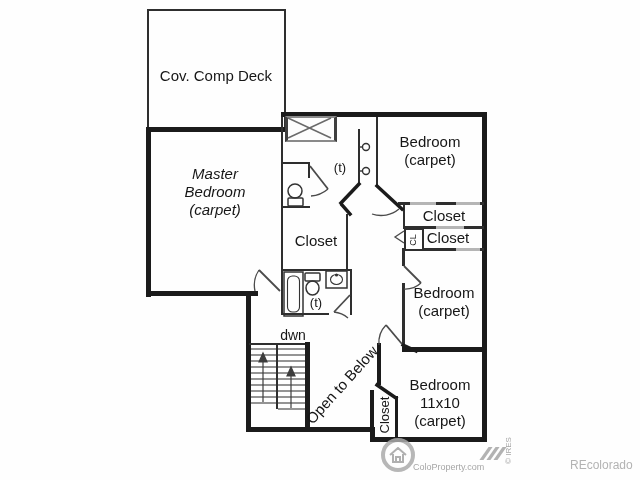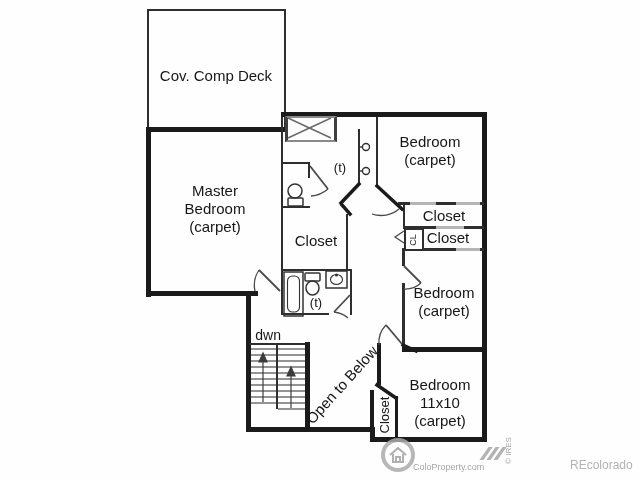--- a/index.html
+++ b/index.html
@@ -149,21 +149,21 @@
       <rect x="305" y="273" width="15" height="8" rx="1"></rect>
         <ellipse cx="312.5" cy="288" rx="6.5" ry="7"></ellipse>
     </g>
     <g stroke="#333" stroke-width="1.5" fill="none">
       <rect x="326" y="271" width="21" height="17"></rect>
         <ellipse cx="336.5" cy="279.5" rx="6" ry="5" stroke-width="1.1"></ellipse>
       <circle cx="336.5" cy="275" r="0.8"></circle>
     </g>
   </svg>
 
-  <div class="lbl" style="left:155px;top:182px;width:120px;">
+  <div class="lbl" style="left:155px;top:165px;width:120px;font-style:italic;">
     <div>Master</div>
     <div>Bedroom</div>
     <div>(carpet)</div>
   </div>
 
   <div class="lbl" style="left:385px;top:133px;width:90px;">
     <div>Bedroom</div>
     <div>(carpet)</div>
   </div>
 
@@ -178,21 +178,21 @@
     <div>(carpet)</div>
   </div>
 
   <div class="lbl" style="left:286px;top:232px;width:60px;">Closet</div>
   <div class="lbl" style="left:404px;top:207px;width:80px;">Closet</div>
   <div class="lbl" style="left:408px;top:229px;width:80px;">Closet</div>
   <div class="lbl small" style="left:398px;top:231px;width:30px;font-size:9px;transform:rotate(-90deg);">CL</div>
   <div class="lbl small" style="left:345px;top:406px;width:80px;transform:rotate(-90deg);">Closet</div>
   <div class="lbl small" style="left:328px;top:159px;width:24px;">(t)</div>
   <div class="lbl small" style="left:304px;top:294px;width:24px;">(t)</div>
-  <div class="lbl" style="left:247px;top:326px;width:34px;font-size:14px;text-align:right;">dwn</div>
+  <div class="lbl" style="left:247px;top:326px;width:34px;font-size:14px;text-align:center;padding-left:29px;">dwn</div>
   <div class="lbl" style="left:272px;top:376px;width:140px;transform:rotate(-48deg);">Open to Below</div>
 
   <div class="wm-circle">
     <svg width="18" height="16" viewBox="0 0 18 16">
       <path d="M1,8 L9,1 L17,8 M4,7 L4,15 L14,15 L14,7 M7,15 L7,10 L11,10 L11,15" stroke="#a3a3a3" stroke-width="2" fill="none"></path>
     </svg>
   </div>
   <div class="wm-brand">IRES</div>
   <div class="wm-stripe" style="left:484px;"></div>
   <div class="wm-stripe" style="left:491px;"></div>

